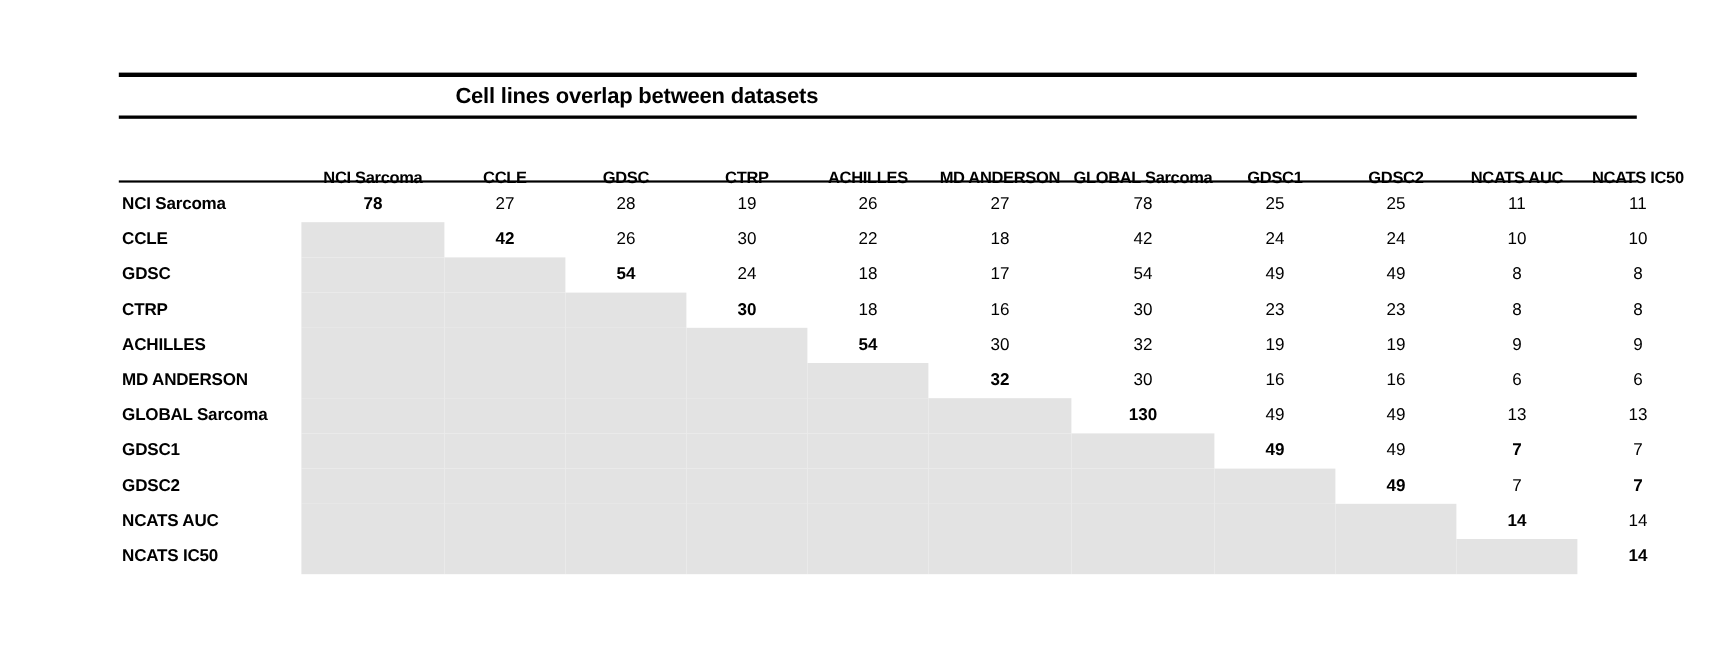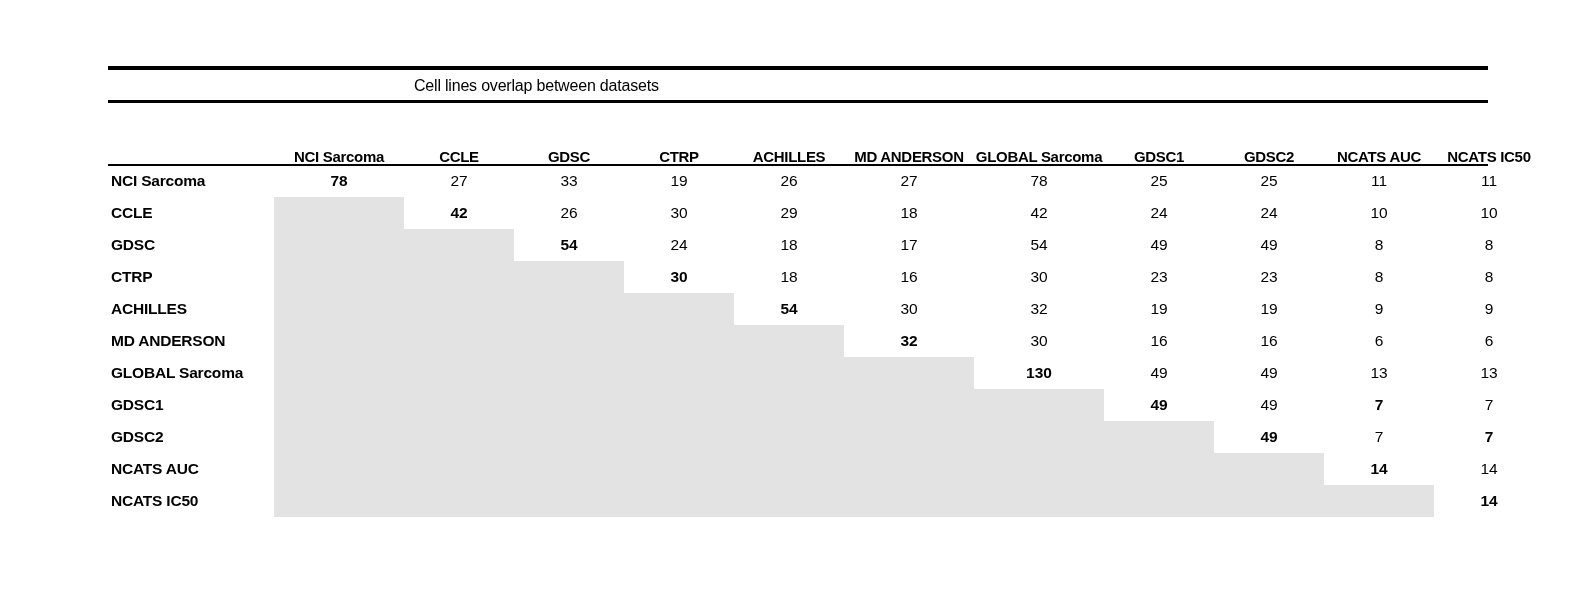--- a/index.html
+++ b/index.html
@@ -34,22 +34,22 @@
     height: 3px;
     background: #000000;
     width: 100%;
   }
   .rule-head {
     height: 2px;
     background: #000000;
     width: 100%;
   }
   .caption {
-    font-size: 16px;
-    font-weight: normal;
+    font-size: 20px;
+    font-weight: bold;
     padding: 6px 0 5px 306px;
     letter-spacing: -0.2px;
     line-height: 1.2;
   }
   table.matrix {
     border-collapse: collapse;
     width: 100%;
     table-layout: fixed;
     font-size: 15.5px;
   }
@@ -133,37 +133,37 @@
           <th>GDSC2</th>
           <th>NCATS AUC</th>
           <th>NCATS IC50</th>
         </tr>
       </thead>
       <tbody>
           <tr>
             <td class="rowlabel">NCI Sarcoma</td>
             <td class="diag">78</td>
             <td>27</td>
-            <td>33</td>
+            <td>28</td>
             <td>19</td>
             <td>26</td>
             <td>27</td>
             <td>78</td>
             <td>25</td>
             <td>25</td>
             <td>11</td>
             <td>11</td>
           </tr>
           <tr>
             <td class="rowlabel">CCLE</td>
             <td class="shaded"></td>
             <td class="diag">42</td>
             <td>26</td>
             <td>30</td>
-            <td>29</td>
+            <td>22</td>
             <td>18</td>
             <td>42</td>
             <td>24</td>
             <td>24</td>
             <td>10</td>
             <td>10</td>
           </tr>
           <tr>
             <td class="rowlabel">GDSC</td>
             <td class="shaded"></td>

